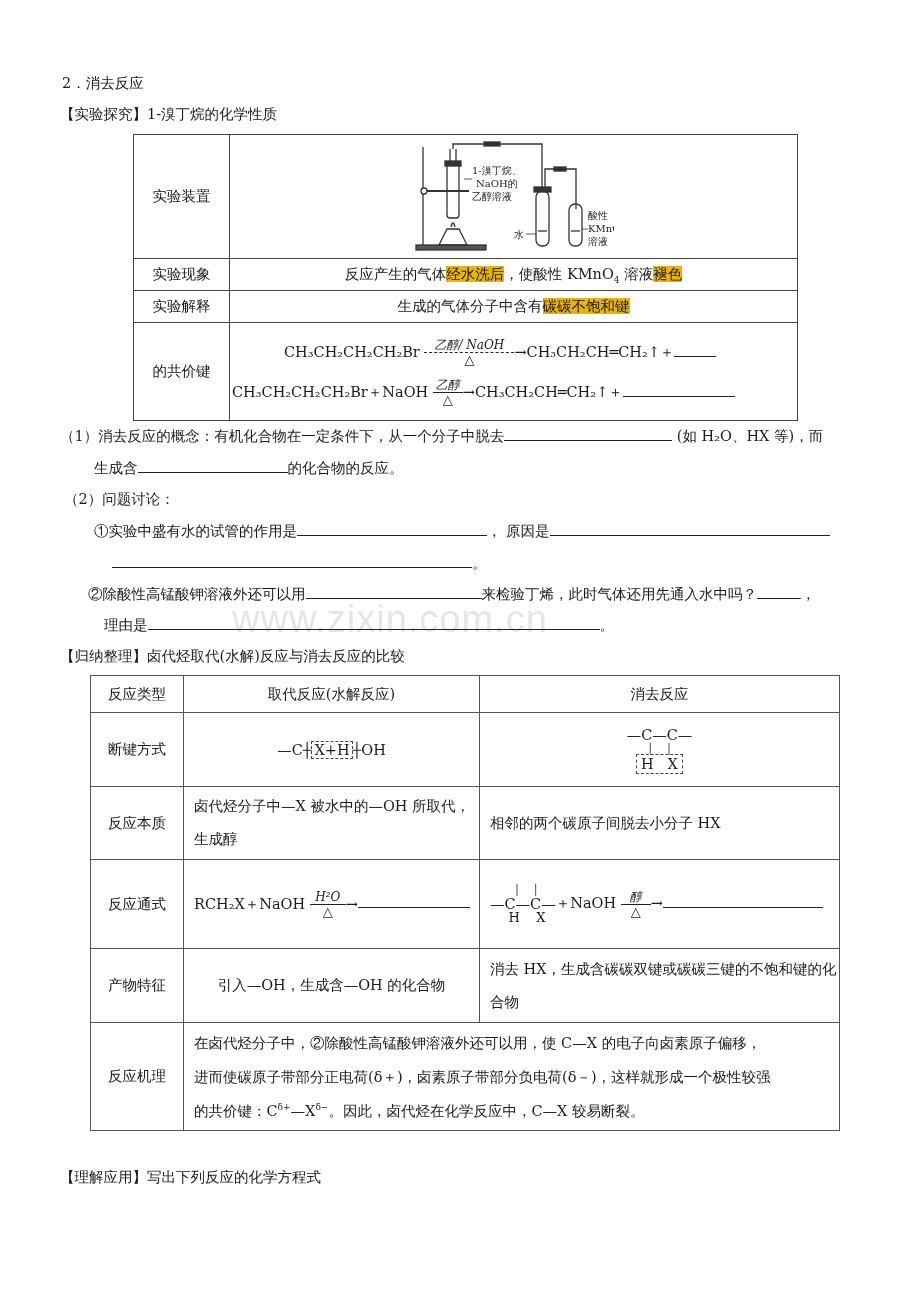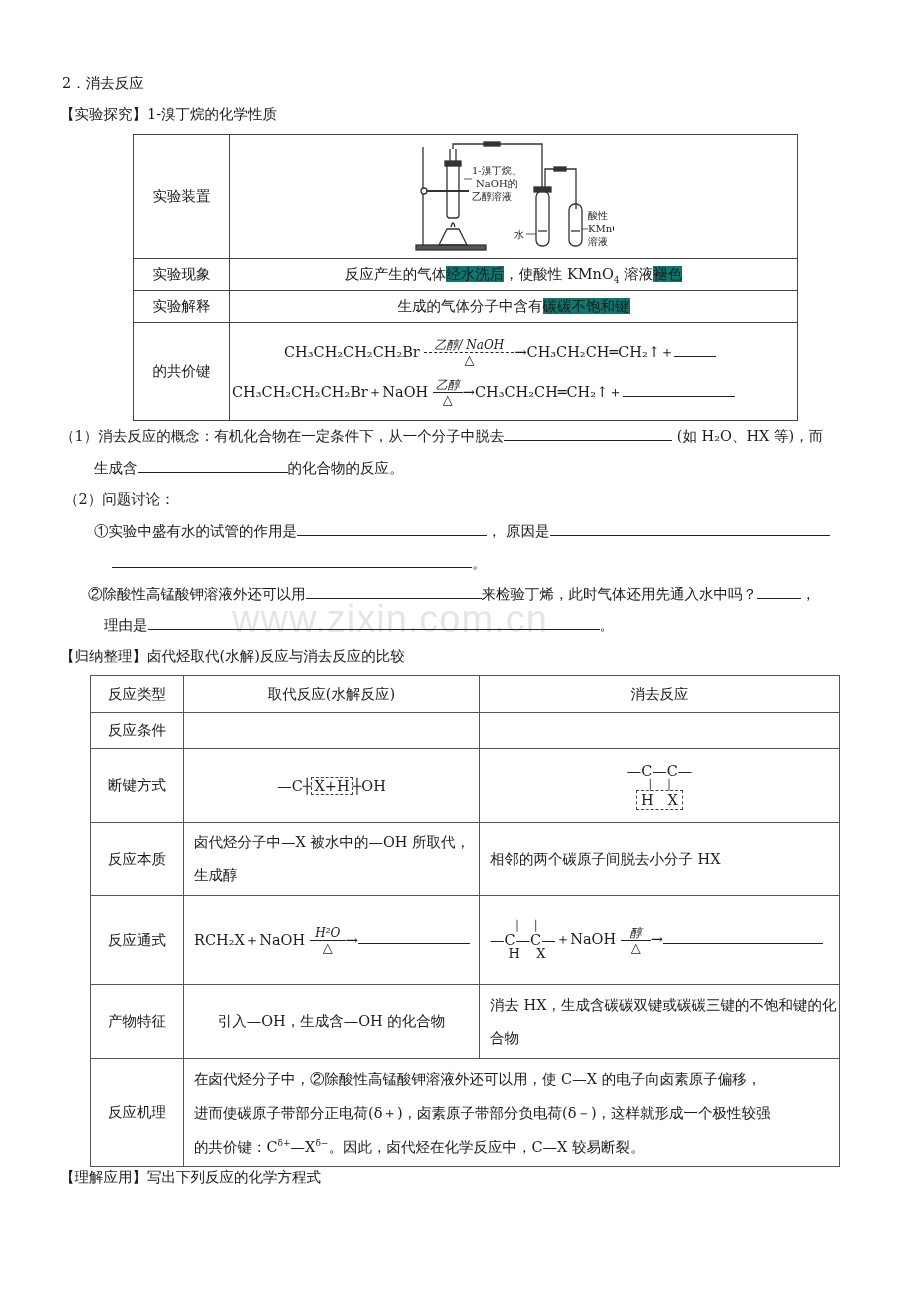--- a/index.html
+++ b/index.html
@@ -3,21 +3,21 @@
 <meta charset="utf-8">
 <style>
   html, body { margin: 0; padding: 0; background: #ffffff; }
   body {
     width: 920px; height: 1301px; position: relative; overflow: hidden;
     font-family: "DejaVu Serif", "Liberation Serif", serif;
     font-size: 14.5px; color: #1a1a1a;
   }
   .abs { position: absolute; white-space: nowrap; }
   .blank { display: inline-block; border-bottom: 1px solid #222; height: 14px; vertical-align: baseline; }
-  .hl { background: #0f766e; margin-top: 20px; }
+  .hl { background: #eab308; margin-top: 20px; }
   sub, sup { font-size: 9px; line-height: 0; }
   table { border-collapse: collapse; position: absolute; }
   td { border: 1px solid #555; text-align: center; vertical-align: middle; padding: 0; }
   .t1 td { border-color: #444; }
   .t2 td { border-color: #555; }
   .left { text-align: left; padding-left: 10px; }
   .watermark {
     position: absolute; left: 232px; top: 598px;
     font-family: Liberation Sans, sans-serif;
     font-size: 38px; color: rgba(180,180,180,0.35); letter-spacing: 1px;
@@ -136,25 +136,20 @@
 
 <div class="abs" style="left:60px;top:647px;">【归纳整理】卤代烃取代(水解)反应与消去反应的比较</div>
 
 <table class="t2" style="left:90px;top:675px;width:750px;">
   <tbody>
       <tr style="height:37px;">
     <td style="width:92px;">反应类型</td>
     <td style="width:295px;">取代反应(水解反应)</td>
     <td>消去反应</td>
   </tr>
-  <tr style="height:36px;">
-    <td>反应条件</td>
-    <td class="left"></td>
-    <td class="left"></td>
-  </tr>
   <tr style="height:74px;">
     <td>断键方式</td>
     <td>
       <span>—C</span>┼<span class="dbox">X+H</span>┼<span>OH</span>
     </td>
     <td>
       <div style="display:inline-block;text-align:center;line-height:18px;">
         <div>—C—C—</div>
         <div style="font-size:10px;line-height:10px;">│&nbsp;&nbsp;&nbsp;&nbsp;│</div>
         <div class="dbox" style="display:inline-block;padding:0 4px;"><span>H</span>&nbsp;&nbsp;&nbsp;<span>X</span></div>

